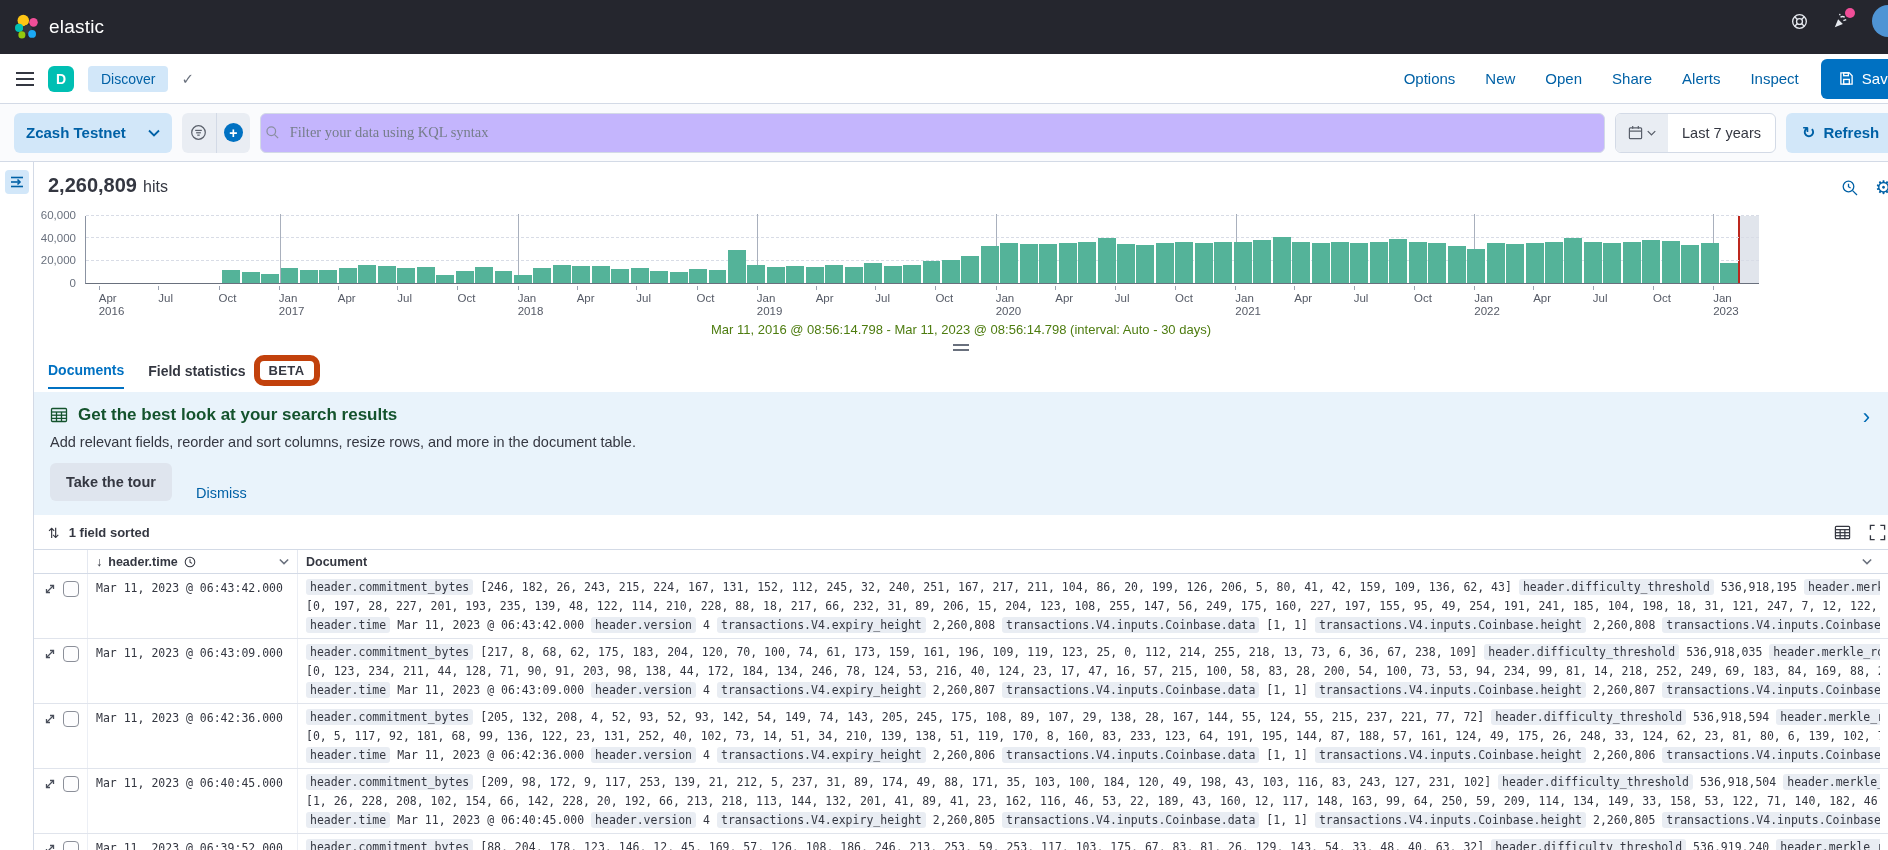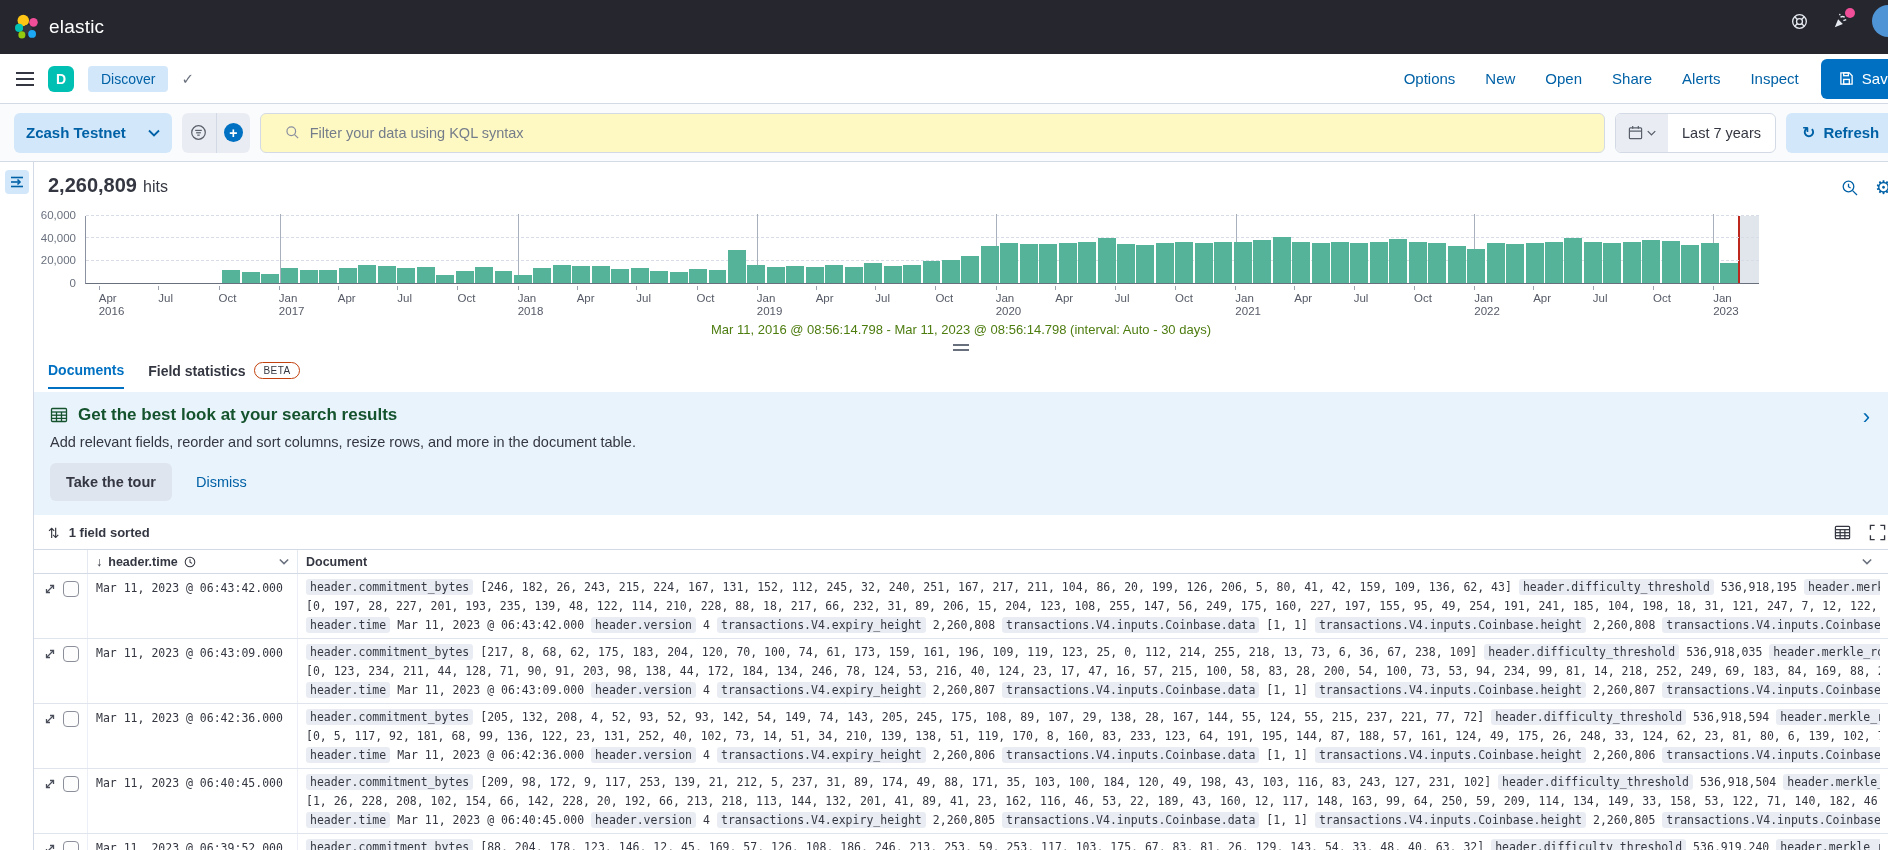--- a/index.html
+++ b/index.html
@@ -34,21 +34,21 @@
 
   
   .query-bar { height:58px; background:#fafbfd; border-bottom:1px solid #d3dae6; display:flex; align-items:center; padding:0 14px; gap:10px; }
   .dataview-btn { background:#d2e7f9; color:#0061a6; font-size:15px; font-weight:600; height:40px; border:none; border-radius:6px;
     padding:0 12px; display:flex; align-items:center; gap:22px; font-family:inherit; cursor:pointer; }
   .filter-group { height:40px; background:#e9edf3; border-radius:6px; display:flex; align-items:center; }
   .fg-cell { width:34px; height:40px; display:flex; align-items:center; justify-content:center; cursor:pointer; color:#5a606b; }
   .fg-cell + .fg-cell { border-left:1px solid #d3dae6; }
   .plus-disc { width:19px; height:19px; border-radius:50%; background:#0071c2; color:#fff; font-size:14px; font-weight:700;
     display:flex; align-items:center; justify-content:center; line-height:1; }
-  .kql-box { flex:1; height:40px; background:#fef9c3; border:1px solid #d3dae6; border-radius:6px; display:flex; align-items:center; padding:0 24px; color:#8a8fa0; }
+  .kql-box { flex:1; height:40px; background:#c4b5fd; border:1px solid #d3dae6; border-radius:6px; display:flex; align-items:center; padding:0 4px; color:#8a8fa0;font-family:Liberation Serif, serif; }
   .kql-box input { flex:1; border:none; outline:none; font-size:14.5px; margin-left:10px; color:#343741; font-family:inherit; background:transparent; }
   .kql-box input::placeholder { color:#757d8a; }
   .datepicker { height:40px; border:1px solid #d3dae6; border-radius:6px; display:flex; align-items:stretch; overflow:hidden; background:#fff; }
   .dp-cal { width:52px; background:#e9edf3; display:flex; align-items:center; justify-content:center; gap:4px; color:#5a606b; cursor:pointer; }
   .dp-text { display:flex; align-items:center; padding:0 14px; font-size:14.5px; color:#343741; white-space:nowrap; cursor:pointer; }
   .refresh-btn { background:#d2e7f9; color:#0061a6; border:none; border-radius:6px; height:40px; padding:0 16px; font-size:15px; font-weight:600;
     display:flex; align-items:center; gap:8px; font-family:inherit; margin-right:-30px; min-width:118px; cursor:pointer; }
   .refresh-glyph { font-size:16px; }
 
   
@@ -78,29 +78,29 @@
   .xtick { position:absolute; top:0; font-size:11.5px; color:#555a66; line-height:13px; }
   .tickmark { width:1px; height:4px; background:#9aa2b0; margin-bottom:2px; }
   .caption { text-align:center; font-size:13px; color:#4d7c0f; margin-top:2px; height:18px; }
   .resize-handle { width:16px; margin:4px auto 0; cursor:row-resize; }
   .resize-handle div { height:0; border-top:2px solid #69707d; margin-bottom:3px; }
 
   
   .tabs { display:flex; align-items:center; gap:24px; padding:6px 14px 0; height:36px; }
   .tab { font-size:14px; font-weight:600; padding-bottom:9px; cursor:pointer; display:flex; align-items:center; gap:8px; }
   .tab.active { color:#0071c2; border-bottom:2px solid #0071c2; }
-  .beta-badge { border:1px solid #c2410c; background:#fff; border-radius:10px; font-size:10px; font-weight:400; letter-spacing:.4px;
+  .beta-badge { border:6px solid #c2410c; background:#fff; border-radius:10px; font-size:13px; font-weight:700; letter-spacing:.4px;
     padding:2px 9px; color:#343741; }
 
   
   .callout { background:#e9f3fb; margin-top:2px; padding:13px 16px 14px; position:relative; }
   .co-title { display:flex; align-items:center; gap:10px; color:#14532d; font-size:17px; font-weight:600; cursor:pointer; }
   .co-chevron { position:absolute; right:18px; top:12px; font-size:22px; color:#006bb4; font-weight:400; cursor:pointer; }
   .co-desc { margin-top:9px; font-size:14.5px; color:#343741; }
-  .co-buttons { margin-top:13px; display:flex; align-items:center; gap:24px; }
+  .co-buttons { margin-top:13px; display:flex; align-items:flex-end; gap:24px; }
   .tour-btn { background:#dfe5ee; color:#343741; border:none; border-radius:6px; height:38px; padding:0 16px; font-size:14.5px; font-weight:600; font-family:inherit; cursor:pointer; }
   .dismiss-btn { background:none; border:none; color:#0061a6; font-size:14.5px; font-weight:500; font-family:inherit; cursor:pointer; }
 
   
   .grid-toolbar { display:flex; align-items:center; padding:9px 14px 8px; gap:9px; }
   .sort-glyph { font-size:14px; color:#343741; }
   .sorted-label { font-size:13px; font-weight:600; color:#343741; }
   .gt-icons { margin-left:auto; display:flex; gap:18px; align-items:center; color:#343741; margin-right:-12px; }
   .grid-header { display:flex; height:25px; border-top:1px solid #d3dae6; border-bottom:1px solid #d3dae6; align-items:center;
     font-size:12.5px; font-weight:700; background:#fff; }

